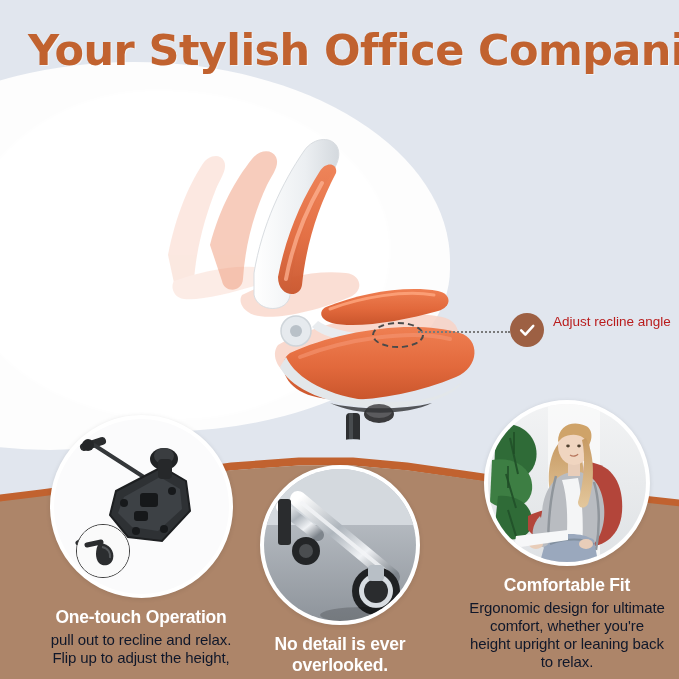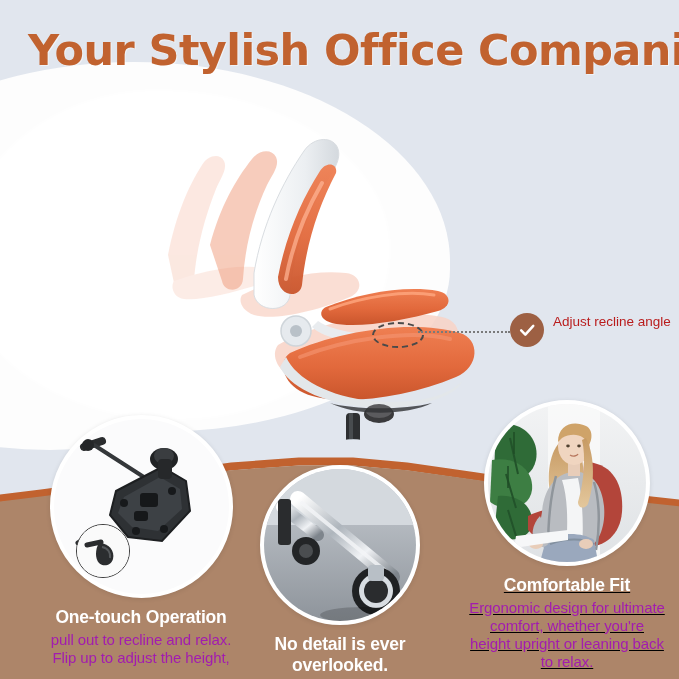--- a/index.html
+++ b/index.html
@@ -82,29 +82,29 @@
     border-radius:50%;background:#fff;
     border:4px solid #ffffff;
     box-shadow:0 1px 5px rgba(0,0,0,.10);
     overflow:hidden;position:relative;
   }
   .card-title{
     color:#ffffff;font-weight:700;font-size:17.5px;line-height:1.18;
     margin-top:9px;letter-spacing:-0.2px;
   }
   .card-body{
-    color:#a21caf;font-size:15px;line-height:1.2;margin-top:3px;
+    color:#0f172a;font-size:15px;line-height:1.2;margin-top:3px;
     letter-spacing:-0.1px;
   }
 
   .card-left{left:22px;top:415px;width:238px;}
   .card-left .circle{width:175px;height:175px;margin:0 auto;}
   .card-mid{left:224px;top:465px;width:232px;}
   .card-mid .circle{width:152px;height:152px;margin:0 auto;}
-  .card-right{left:455px;top:400px;width:224px;text-decoration:underline;}
+  .card-right{left:455px;top:400px;width:224px;}
   .card-right .circle{width:158px;height:158px;margin:0 auto;}
 
   .circle svg{width:100%;height:100%;display:block;}
 
   .inset-circle{
     position:absolute;left:22px;bottom:16px;width:52px;height:52px;
     border-radius:50%;background:#fbfbfb;border:1.5px solid #3a3a3a;
     overflow:hidden;
   }
   .inset-circle svg{width:100%;height:100%;}

